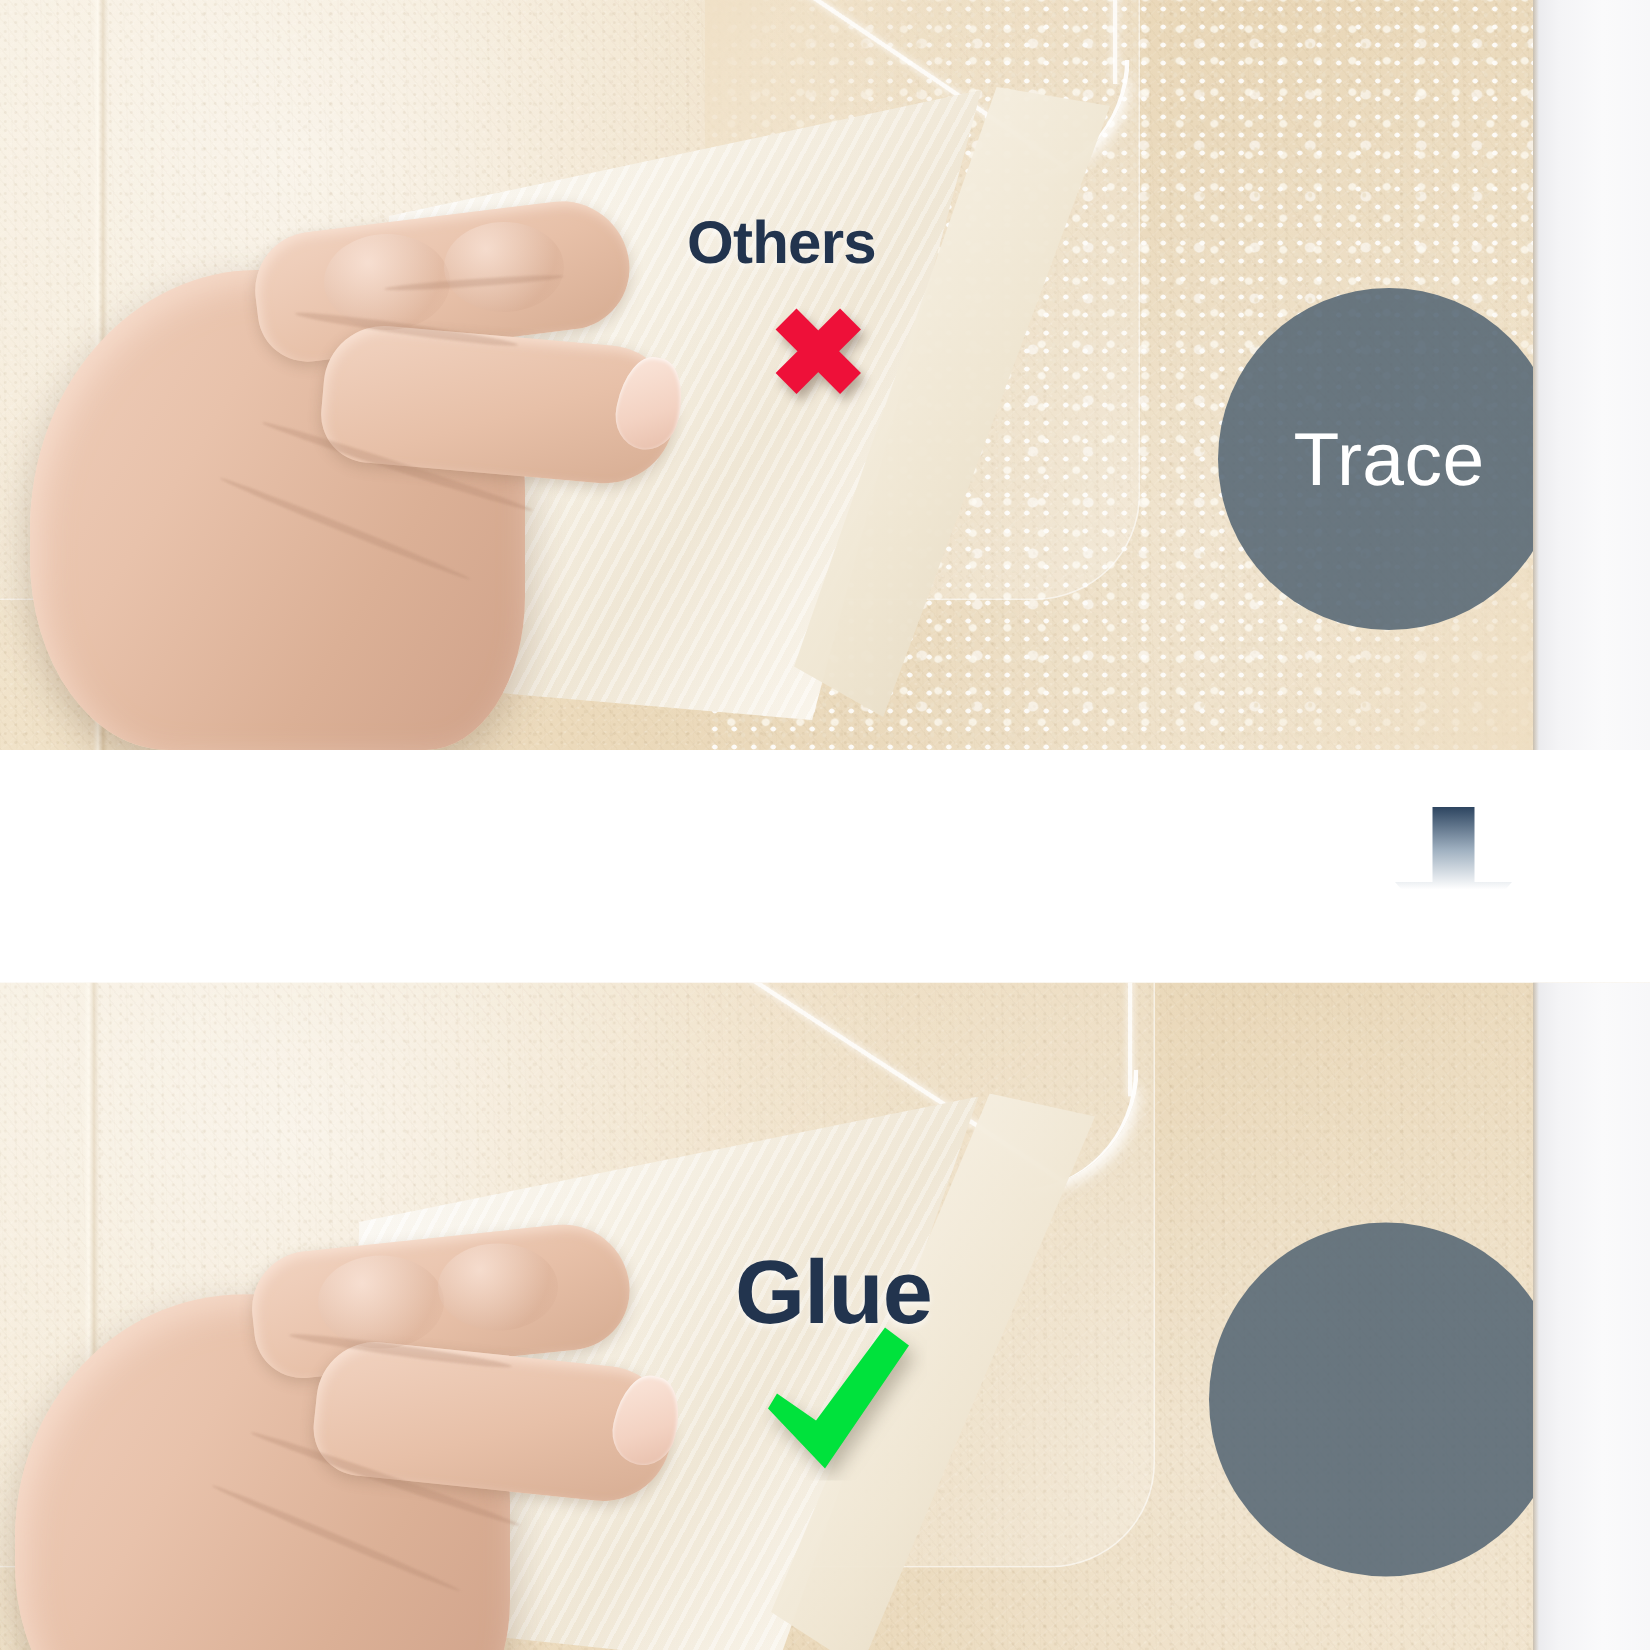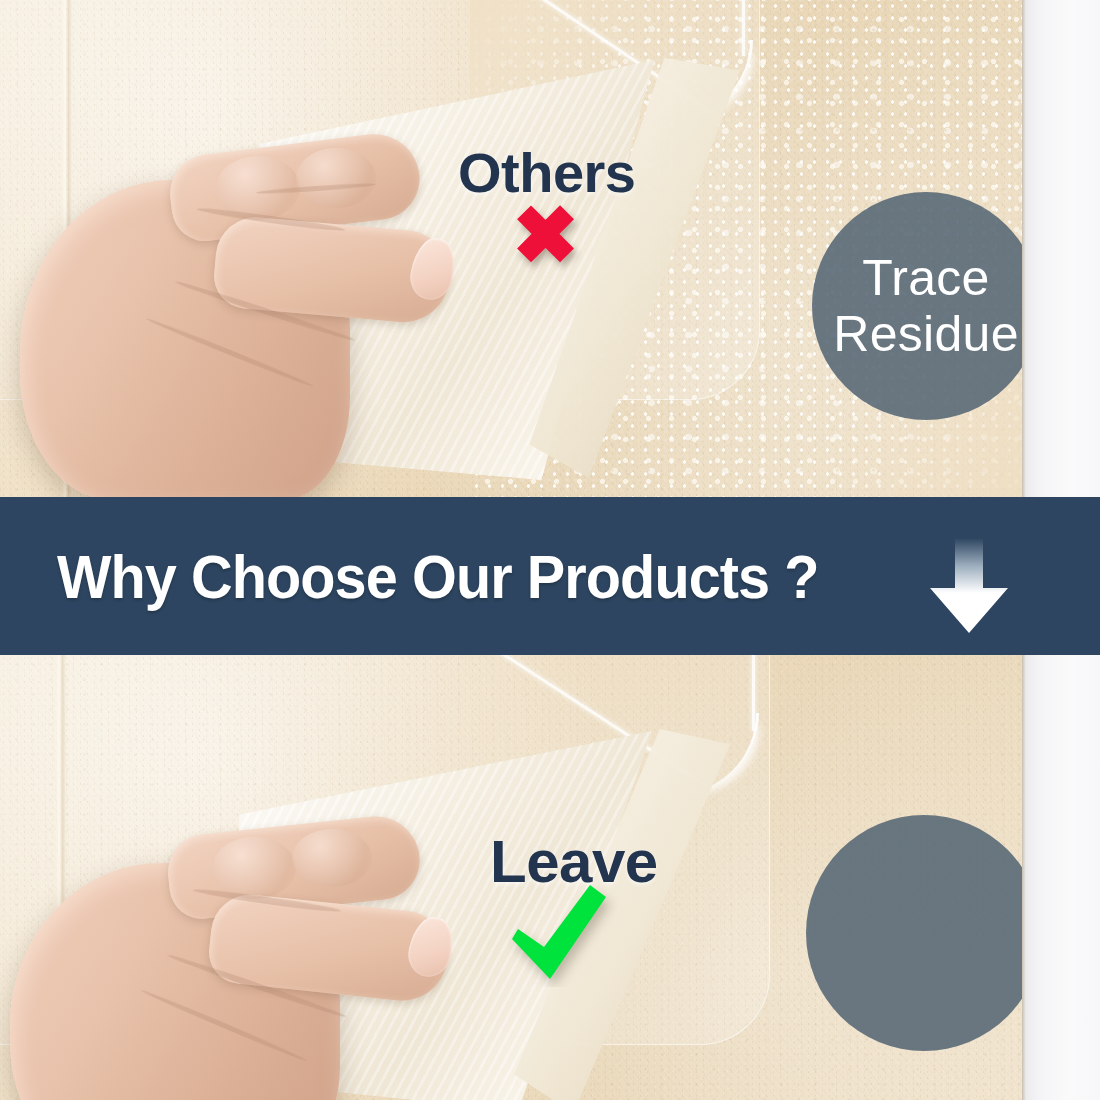--- a/index.html
+++ b/index.html
@@ -153,33 +153,30 @@
                   border-radius:50px 56px 58px 40px;transform:rotate(5deg);"></div>
       <div class="nail" style="left:392px;top:118px;width:42px;height:62px;transform:rotate(12deg);"></div>
       <div class="knuckle" style="left:196px;top:36px;width:84px;height:64px;"></div>
       <div class="knuckle" style="left:276px;top:28px;width:80px;height:60px;"></div>
       <div class="crease" style="left:176px;top:96px;width:150px;height:7px;transform:rotate(8deg);"></div>
       <div class="crease" style="left:150px;top:188px;width:190px;height:6px;transform:rotate(18deg);"></div>
       <div class="crease" style="left:120px;top:230px;width:180px;height:5px;transform:rotate(22deg);"></div>
       <div class="crease" style="left:236px;top:66px;width:120px;height:5px;transform:rotate(-4deg);"></div>
     </div>
 
-    <div class="tag-text" style="left:458px;top:140px;font-size:56px;">Others</div>
+    <div class="tag-text" style="left:458px;top:140px;font-size:40px;">Others</div>
     <div class="mark x" style="left:512px;top:196px;font-size:80px;">✖</div>
 
     <div class="badge" style="left:812px;top:192px;width:228px;height:228px;">
-      <span><span>Trace</span><br><span>Residue</span></span>
+      <span><span>Trace</span><br></span>
     </div>
 
     <div class="edge-strip"></div>
   </div>
 
-  <div class="banner" style="top:497px;height:158px;">
-    <div class="headline">Why Choose Our Products ?</div>
-  </div>
 
   <div class="arrow-wrap">
     <svg viewBox="0 0 86 96" width="86" height="96" aria-hidden="true">
       <defs>
         <linearGradient id="arrGrad" x1="0" y1="0" x2="0" y2="1">
           <stop offset="0%" stop-color="#2d4560"></stop>
           <stop offset="30%" stop-color="#9fb0c0"></stop>
           <stop offset="58%" stop-color="#ffffff"></stop>
           <stop offset="100%" stop-color="#ffffff"></stop>
         </linearGradient>
@@ -224,21 +221,21 @@
       <div class="finger" style="left:200px;top:98px;width:238px;height:90px;
                   border-radius:50px 56px 58px 40px;transform:rotate(6deg);"></div>
       <div class="nail" style="left:400px;top:112px;width:42px;height:60px;transform:rotate(13deg);"></div>
       <div class="knuckle" style="left:202px;top:32px;width:84px;height:62px;"></div>
       <div class="knuckle" style="left:282px;top:24px;width:80px;height:58px;"></div>
       <div class="crease" style="left:182px;top:92px;width:150px;height:7px;transform:rotate(8deg);"></div>
       <div class="crease" style="left:152px;top:178px;width:190px;height:6px;transform:rotate(19deg);"></div>
       <div class="crease" style="left:124px;top:218px;width:180px;height:5px;transform:rotate(23deg);"></div>
     </div>
 
-    <div class="tag-text" style="left:490px;top:172px;font-size:60px;">Leave</div>
+    <div class="tag-text" style="left:490px;top:172px;font-size:60px;">Glue</div>
     <div class="mark" style="left:498px;top:222px;width:120px;height:110px;">
       <svg viewBox="0 0 120 110" width="120" height="110" aria-hidden="true">
         <path d="M14 62 L20 52 L46 70 L92 8 L108 20 L52 102 Z" fill="#00e23c" style="filter:drop-shadow(4px 7px 6px rgba(90,80,60,.35));"></path>
       </svg>
     </div>
 
     <div class="badge" style="left:806px;top:160px;width:236px;height:236px;">
       <span><br></span>
     </div>
 

